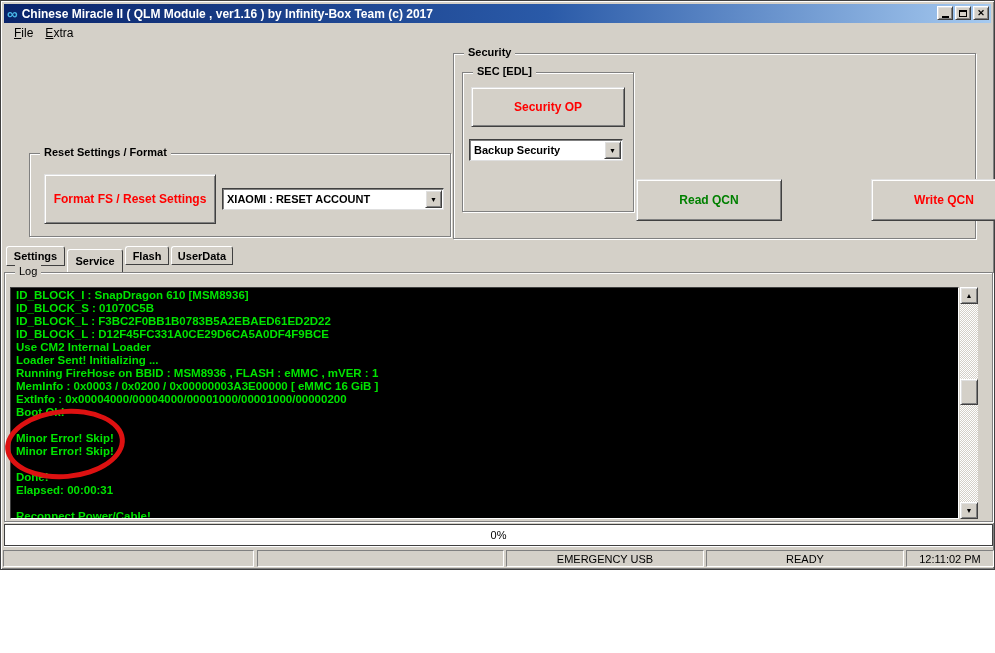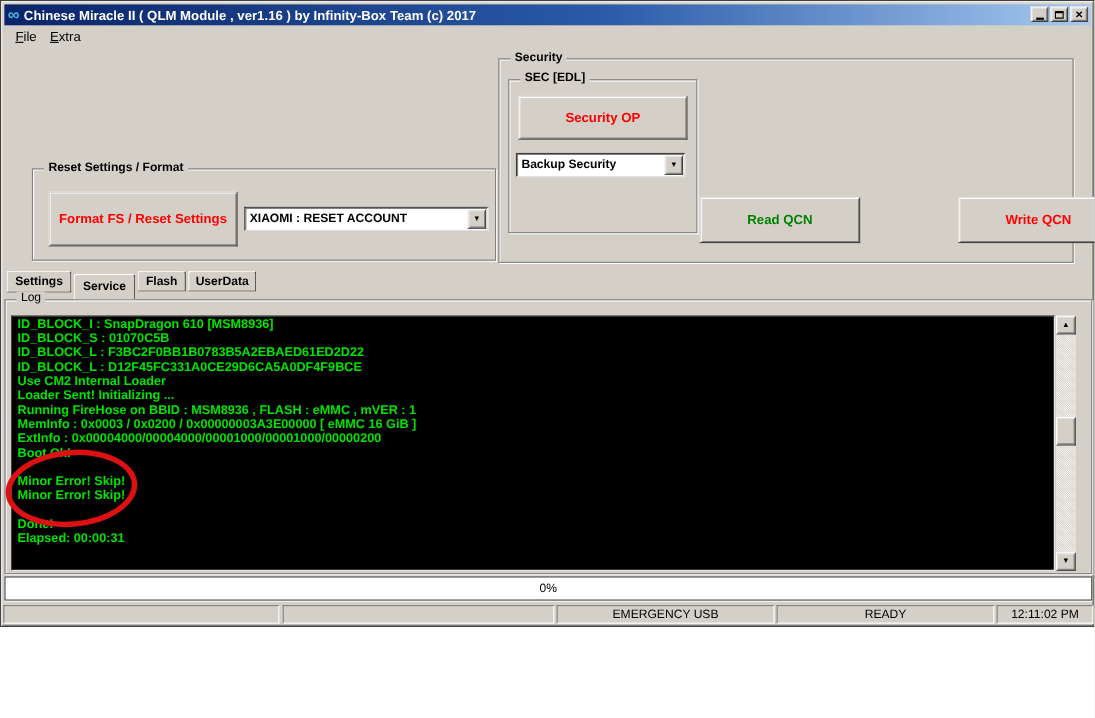--- a/index.html
+++ b/index.html
@@ -149,20 +149,21 @@
         <div class="log-line">MemInfo : 0x0003 / 0x0200 / 0x00000003A3E00000 [ eMMC 16 GiB ]</div>
         <div class="log-line">ExtInfo : 0x00004000/00004000/00001000/00001000/00000200</div>
         <div class="log-line">Boot Ok!</div>
         <div class="log-line"></div>
         <div class="log-line">Minor Error! Skip!</div>
         <div class="log-line">Minor Error! Skip!</div>
         <div class="log-line"></div>
         <div class="log-line">Done!</div>
         <div class="log-line">Elapsed: 00:00:31</div>
         <div class="log-line"></div>
+        <div class="log-line">Reconnect Power/Cable!</div>
       </div>
       <div class="scrollbar">
         <div class="sb-btn" style="top:0;">
             <span>▲</span>
           </div>
         <div class="sb-thumb"></div>
         <div class="sb-btn" style="bottom:0; top:auto;">
             <span>▼</span>
           </div>
       </div>

